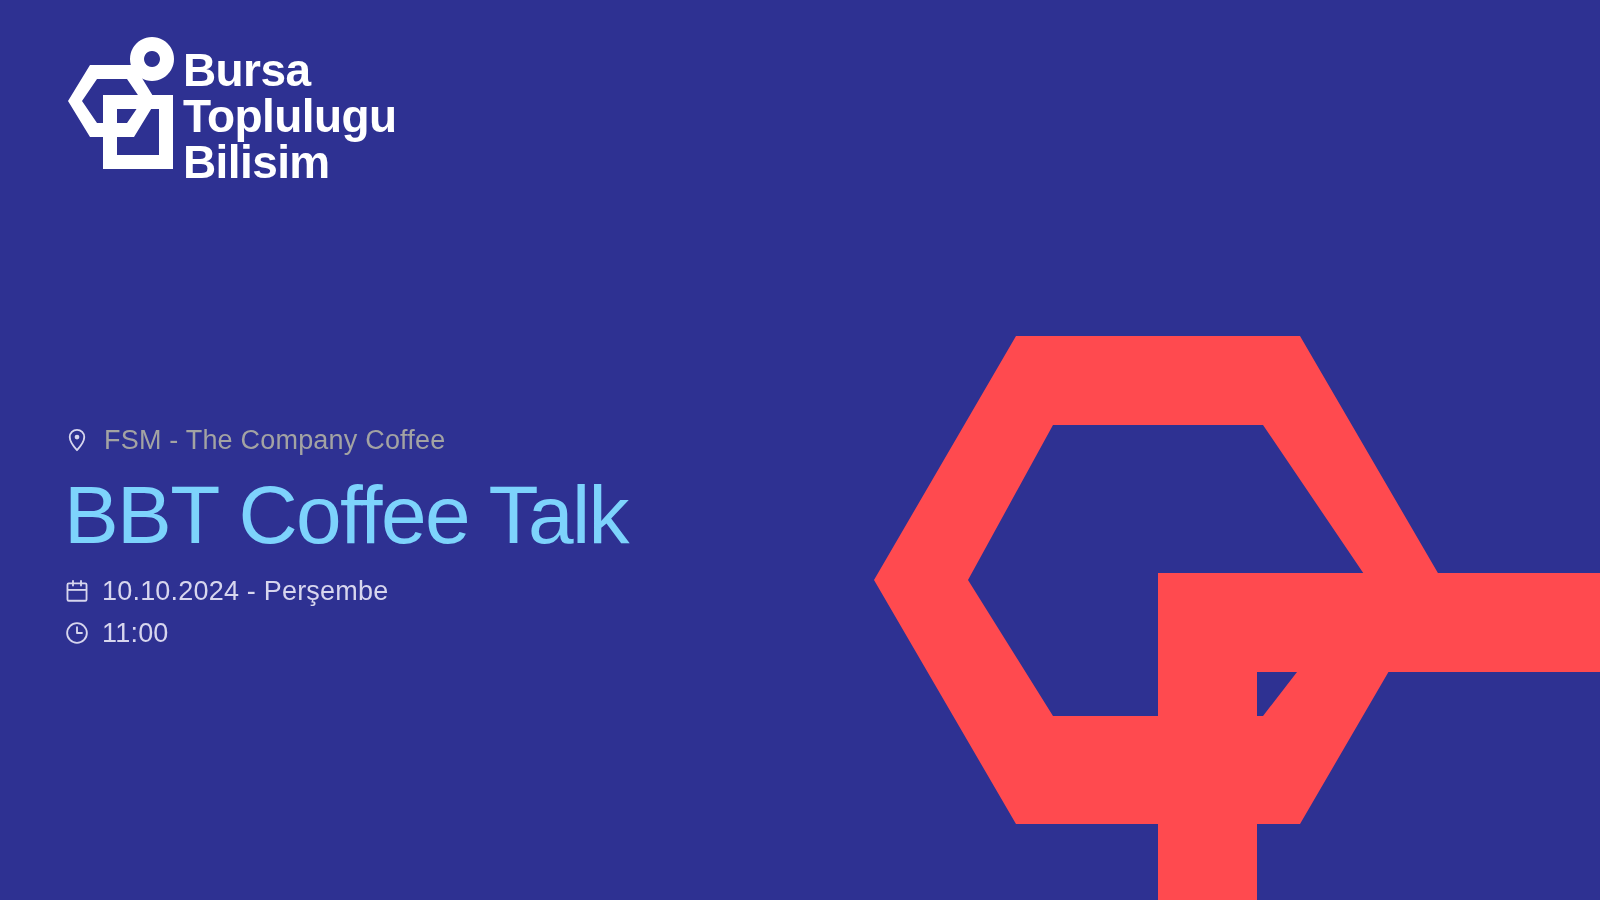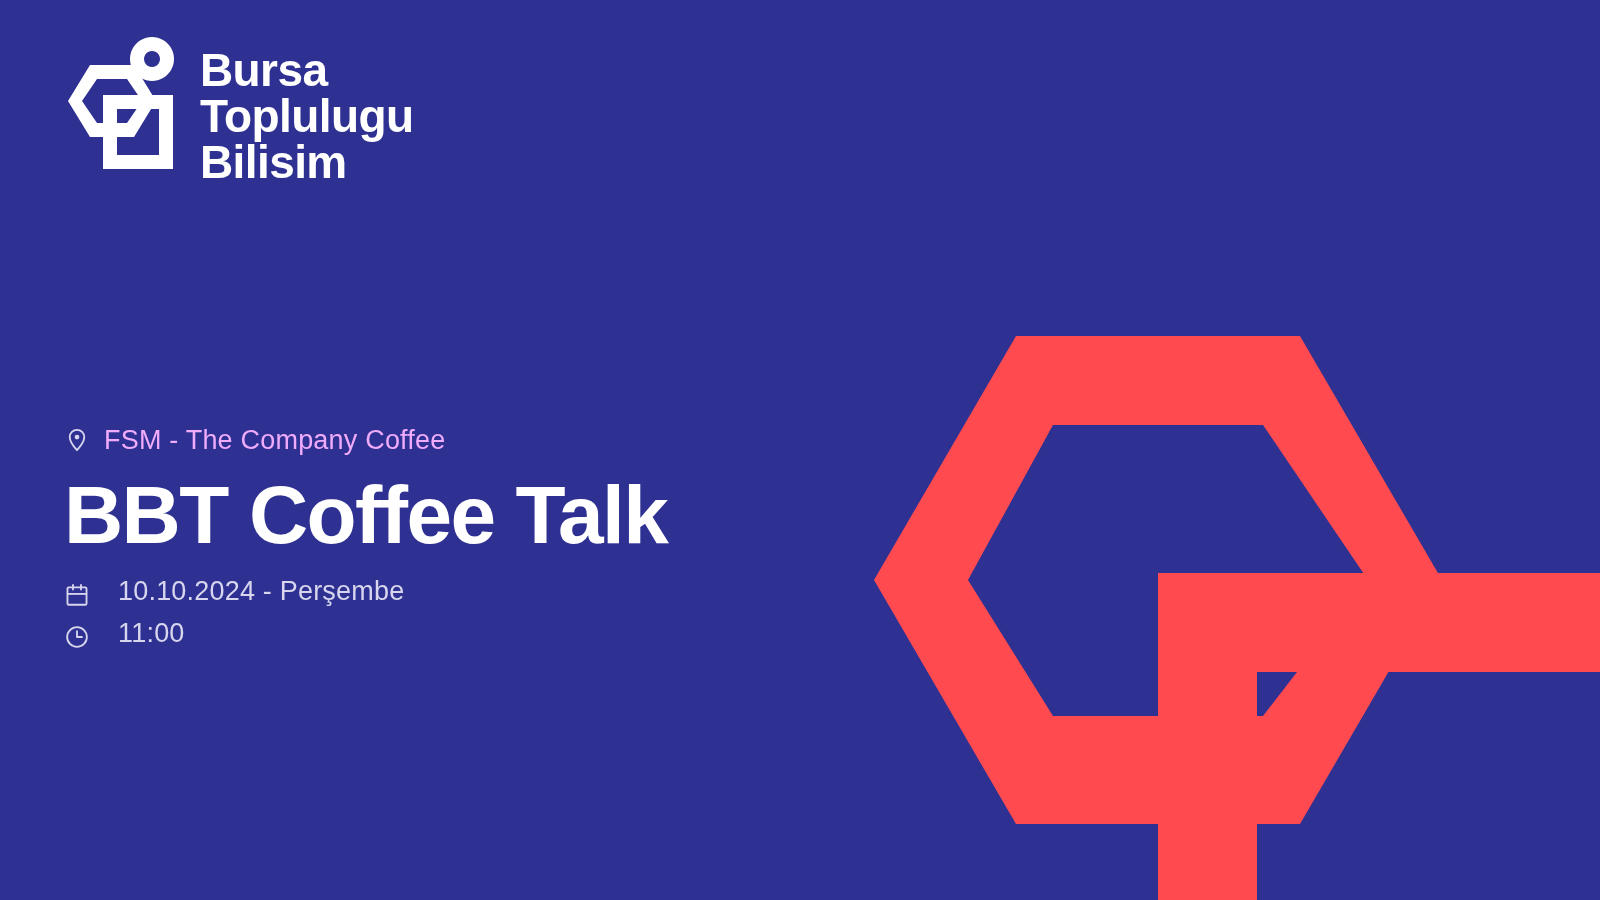--- a/index.html
+++ b/index.html
@@ -31,21 +31,21 @@
     pointer-events: none;
   }
 
   
   .brand {
     position: absolute;
     left: 62px;
     top: 33px;
     display: flex;
     align-items: flex-start;
-    gap: 20px;
+    gap: 3px;
     z-index: 3;
   }
   .brand-mark {
     width: 118px;
     height: 140px;
     flex: none;
     display: block;
   }
   .brand-wordmark {
     display: flex;
@@ -70,41 +70,41 @@
     max-width: 800px;
   }
 
   .venue-row {
     display: flex;
     align-items: center;
     gap: 14px;
     margin-bottom: 14px;
   }
   .venue-text {
-    color: #f0abfc;
+    color: #a3a3a3;
     font-size: 27px;
     line-height: 32px;
     letter-spacing: 0.2px;
     white-space: nowrap;
   }
 
   .event-title {
-    color: #ffffff;
+    color: #7dd3fc;
     font-size: 82px;
-    font-weight: bold;
+    font-weight: normal;
     line-height: 90px;
     letter-spacing: -1.6px;
     margin: 0 0 14px 0;
     white-space: nowrap;
   }
 
   .meta-row {
     display: flex;
-    align-items: flex-end;
-    gap: 28px;
+    align-items: center;
+    gap: 12px;
     margin-bottom: 8px;
   }
   .meta-text {
     color: #D7D6EE;
     font-size: 27px;
     line-height: 34px;
     letter-spacing: 0.2px;
     white-space: nowrap;
   }
 

